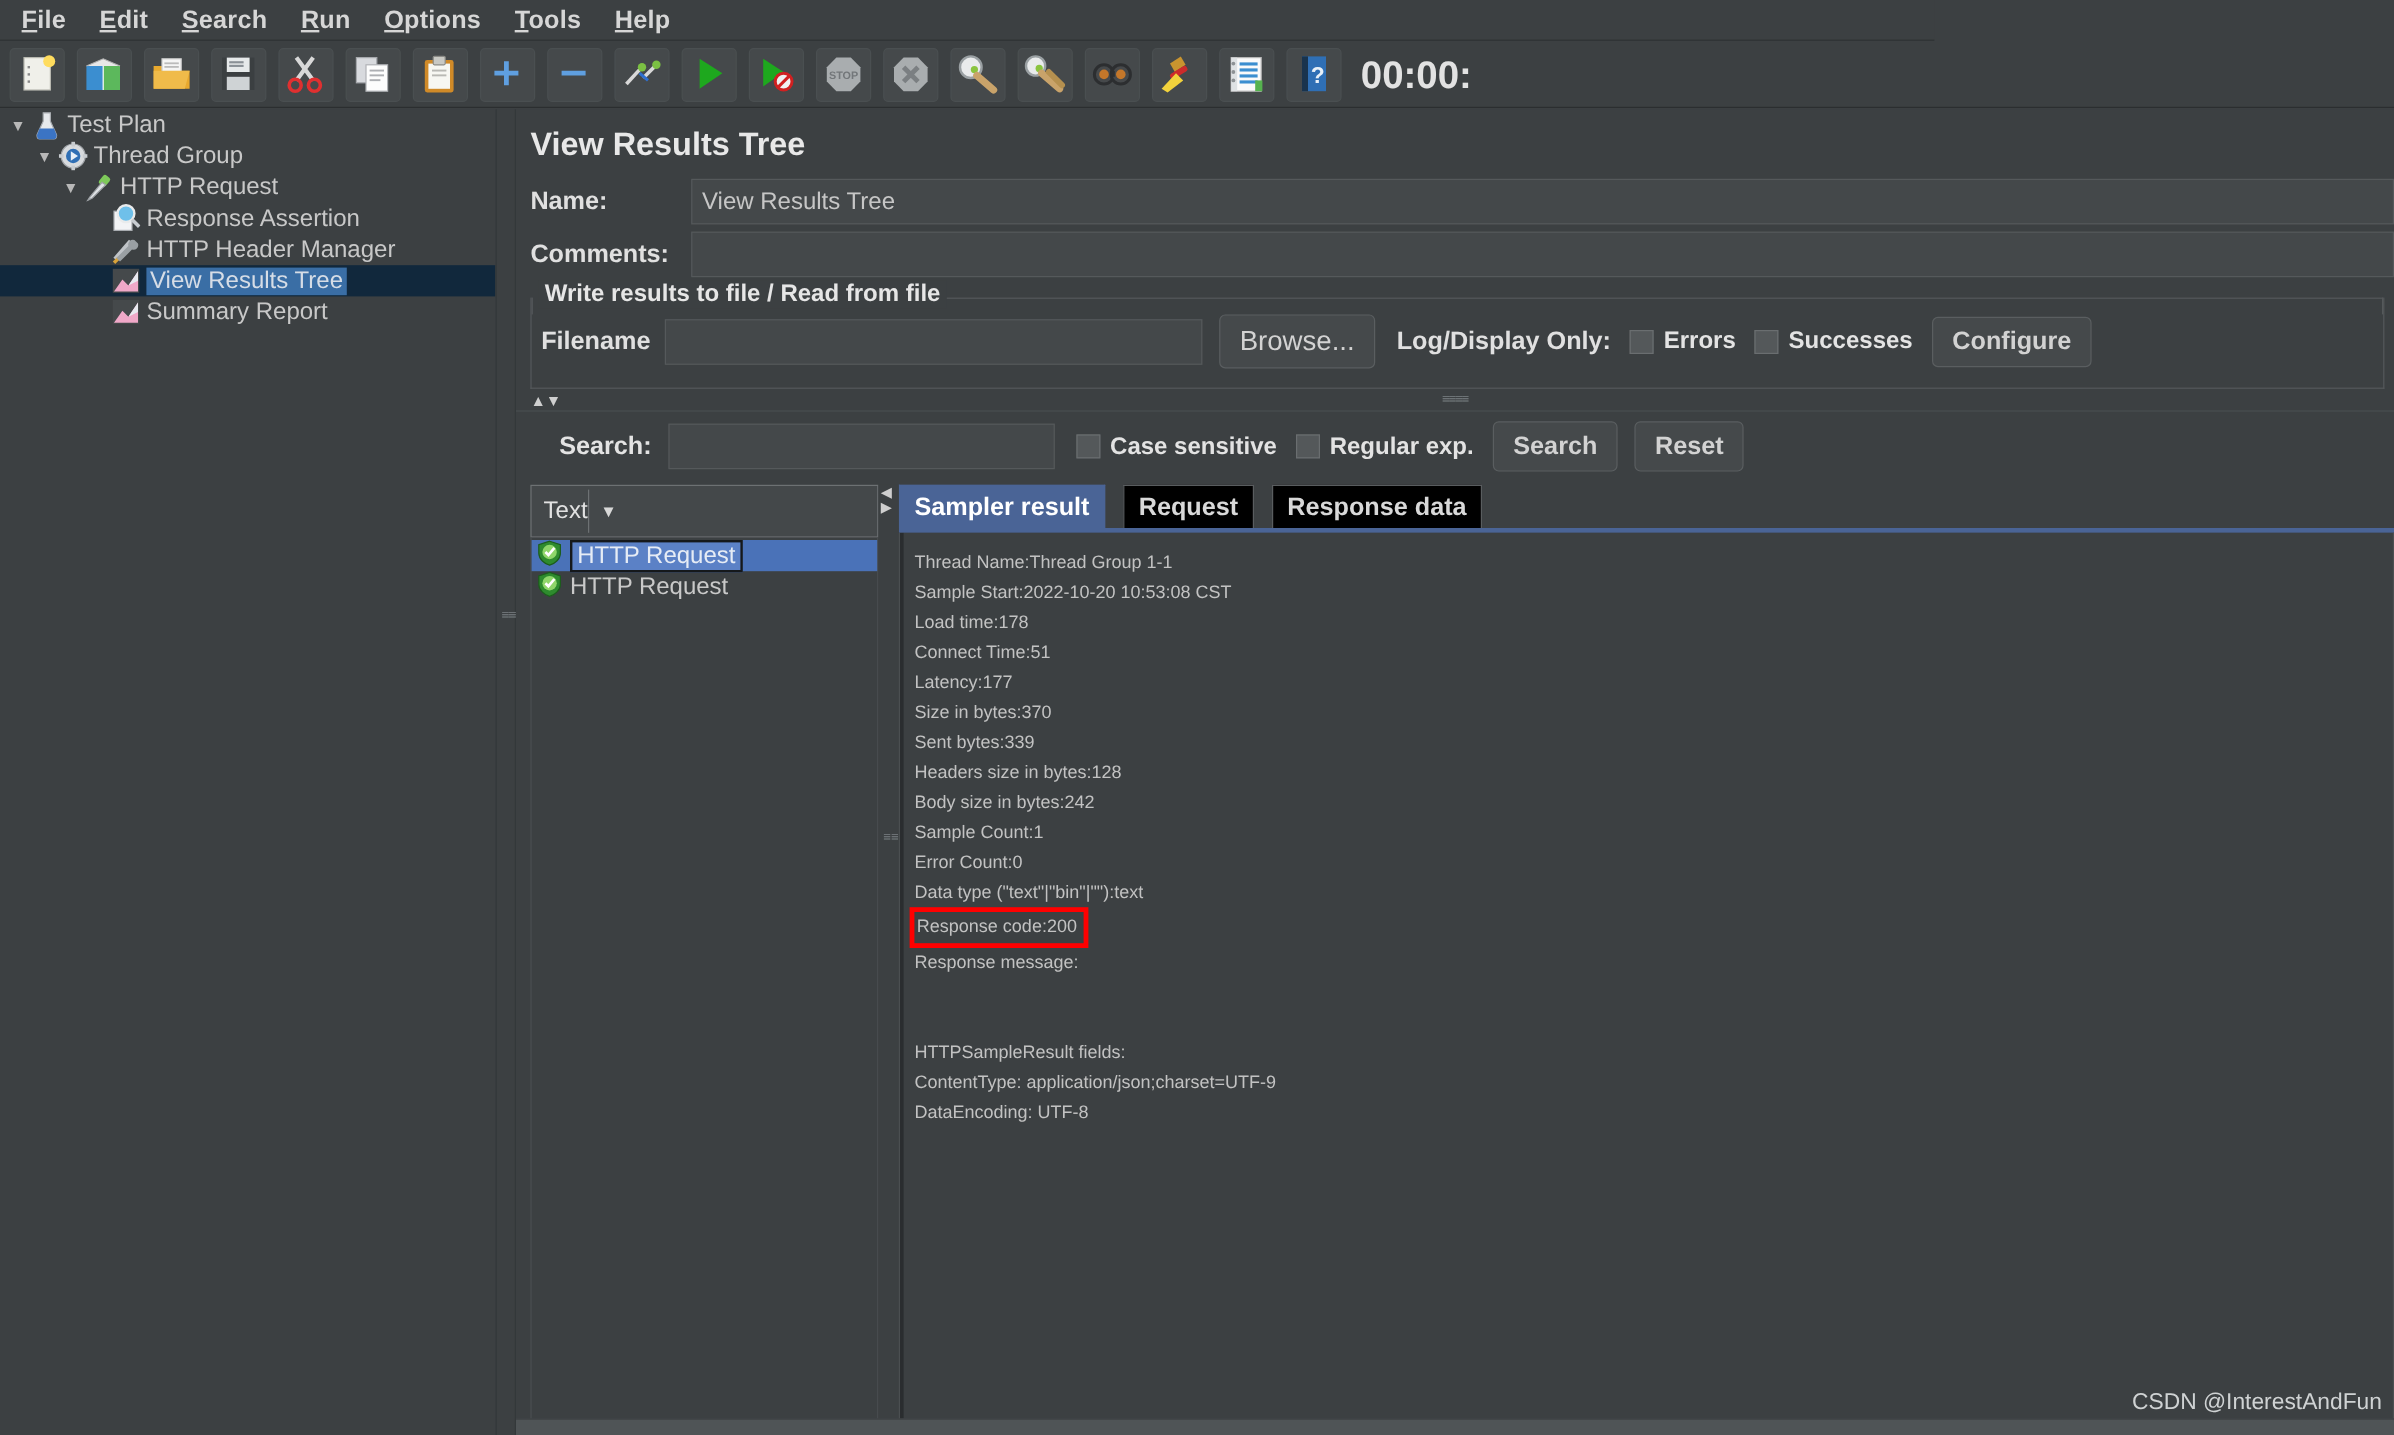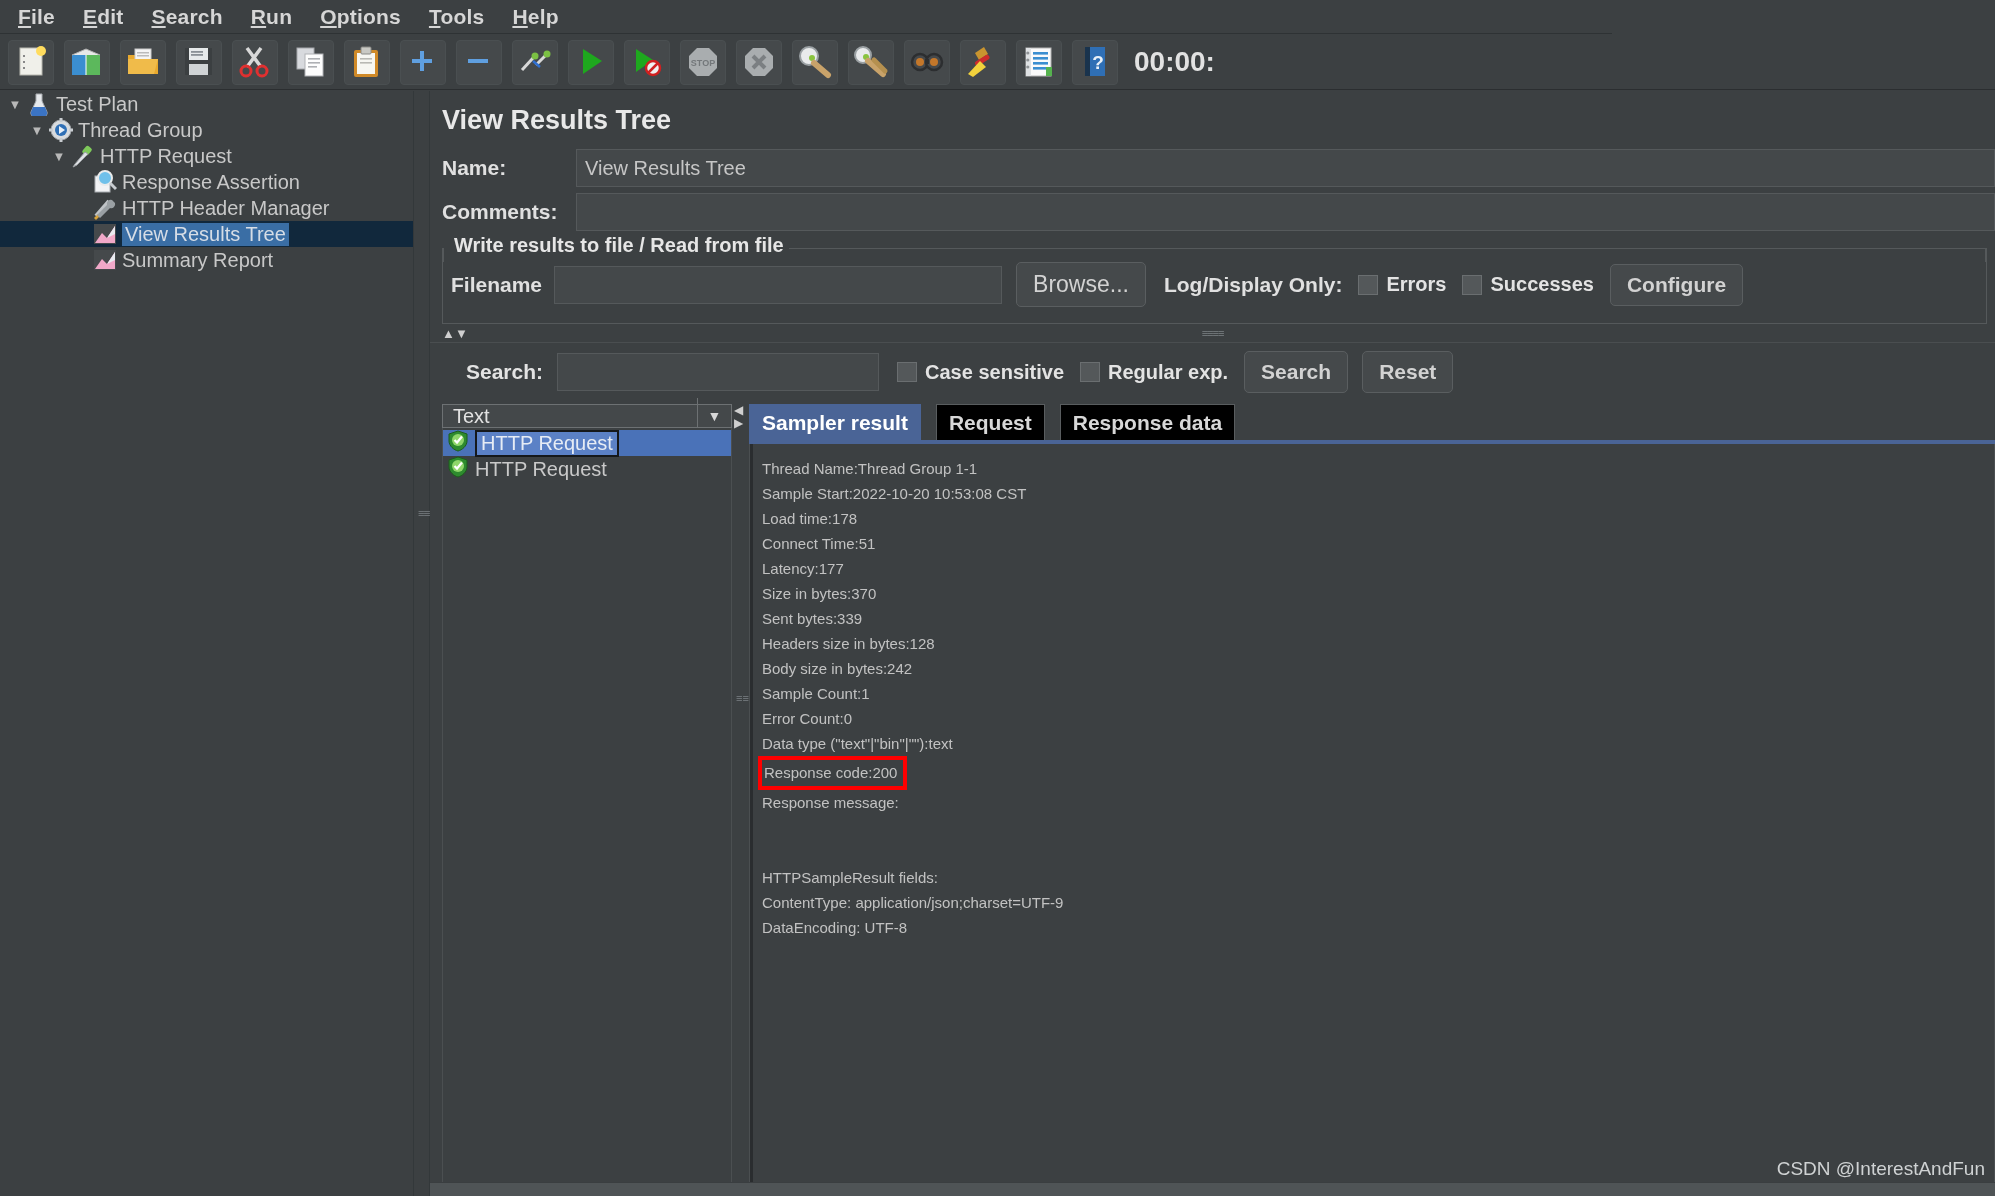--- a/index.html
+++ b/index.html
@@ -30,21 +30,21 @@
     background: #3c4042; display: flex; align-items: center; gap: 10px;
     padding-left: 8px; border-bottom: 1px solid #2b2e30;
   }
   .tbtn {
     width: 46px; height: 45px; border: 1px solid #4a4f51; border-radius: 4px;
     background: #45494b; display: flex; align-items: center; justify-content: center;
     cursor: pointer; flex: 0 0 auto; position: relative;
   }
   .tbtn svg { display: block; }
   .timer {
-    color: #e2e2e2; font-size: 28px; font-weight: bold;
+    color: #e2e2e2; font-size: 32px; font-weight: bold;
     font-family: "Liberation Sans", sans-serif; margin-left: 6px; white-space: nowrap; text-align: right;
   }
 
   
   .tree-panel {
     position: absolute; left: 0; top: 91px; width: 413px; height: 1105px;
     background: #3c4042; overflow: hidden;
   }
   .tree-row {
     display: flex; align-items: center; height: 26px; padding-left: 4px;
@@ -131,22 +131,22 @@
     margin-right: 18px;
   }
 
   
   .result-split {
     position: absolute; left: 12px; top: 313px; right: 0; bottom: 0;
     display: flex;
   }
   .result-left { width: 290px; display: flex; flex-direction: column; }
   .combo {
-    height: 24px; background: #44484a; border: 1px solid #6d7173;
-    display: flex; align-items: center; justify-content: space-between;
+    height: 44px; background: #44484a; border: 1px solid #6d7173;
+    display: flex; align-items: center; 
     color: #e2e2e2; font-size: 20px; padding: 0 0 0 10px; cursor: pointer;
   }
   .combo .arrow {
     width: 34px; height: 36px; display: flex; align-items: center; justify-content: center;
     border-left: 1px solid #6d7173; font-size: 14px; color: #d8d8d8;
   }
   .result-list { flex: 1; background: #3c4042; border: 1px solid #4b4f51; border-top: none; padding-top: 2px; }
   .res-row { display: flex; align-items: center; height: 26px; padding-left: 4px; cursor: pointer; }
   .res-row.sel { background: #4a72b8; }
   .res-row .rlabel { color: #c9c9c9; font-size: 20px; margin-left: 6px; }

